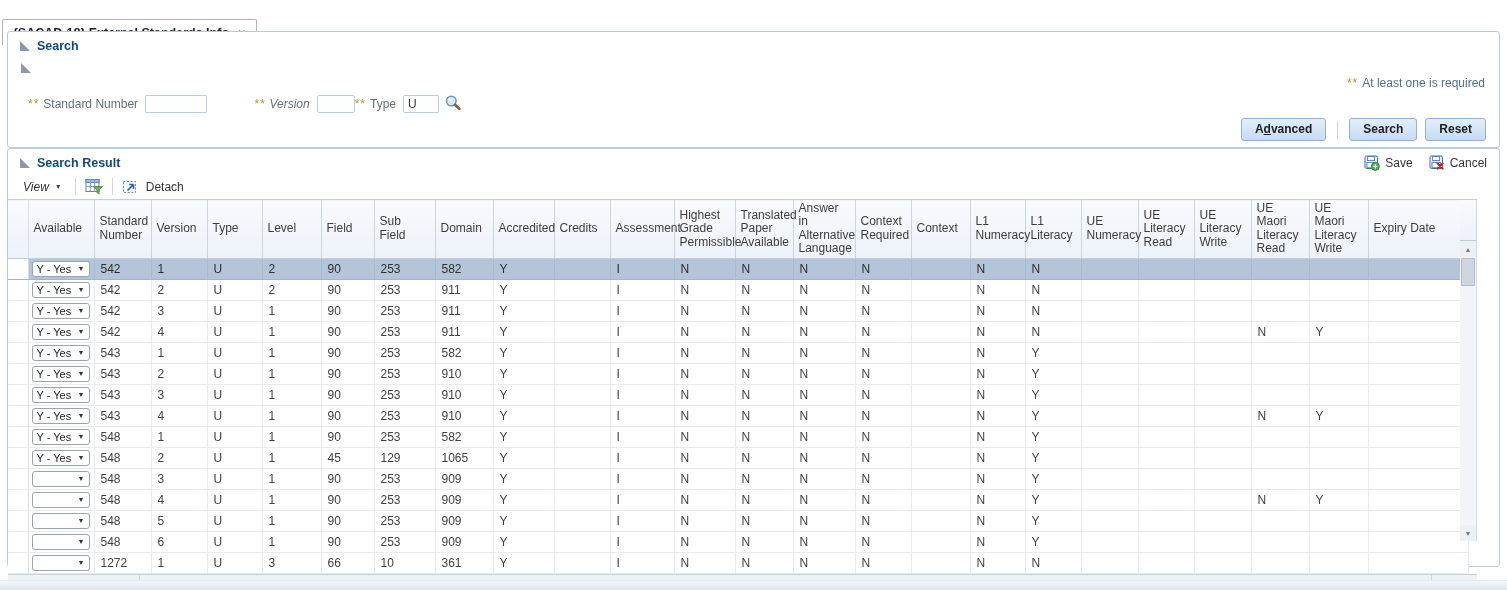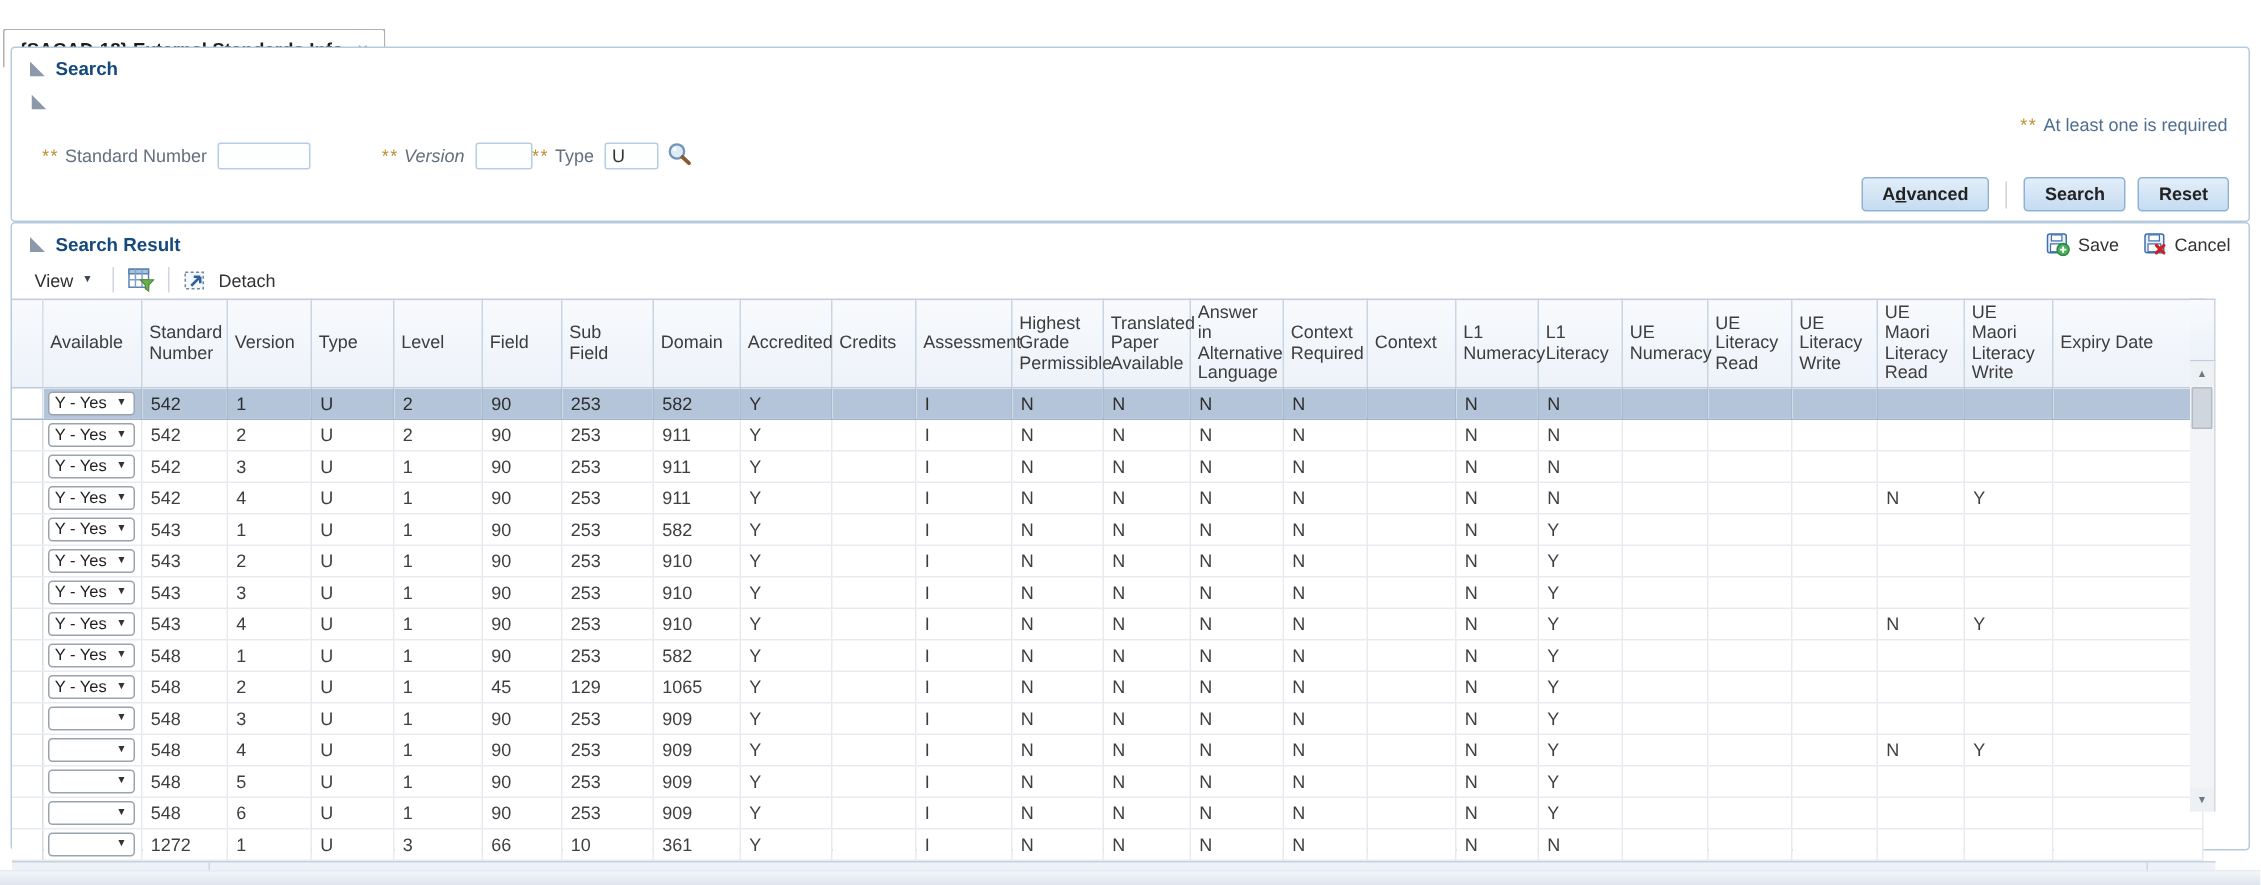--- a/index.html
+++ b/index.html
@@ -44,21 +44,21 @@
     background:linear-gradient(#e3eefa,#c5dcf1); border:1px solid #90b1d3; border-radius:3px;
     padding:3px 13px 4px 13px; font-family:"Liberation Sans", sans-serif; font-size:12px; color:#222; cursor:pointer;font-weight:bold;
   }
   .btn .key { text-decoration:underline; }
   .btn-sep { width:1px; height:18px; background:#c9d2da; margin:0 3px; }
   
   .result-head { display:flex; align-items:center; padding:6px 12px 3px 12px; }
   .head-actions { margin-left:auto; display:flex; align-items:center; gap:16px; }
   .icon-btn { display:flex; align-items:center; gap:5px; cursor:pointer; color:#333; }
   .toolbar { display:flex; align-items:center; height:25px; padding-left:11px; gap:9px; }
-  .view-btn { display:flex; align-items:center; gap:6px; cursor:pointer; color:#2f2f2f; padding:2px 4px; }
+  .view-btn { display:flex; align-items:center; gap:6px; cursor:pointer; color:#2f2f2f; padding:2px 4px;font-style:italic; }
   .caret { font-size:7px; color:#3c4650; line-height:1; }
   .tb-sep { width:1px; height:17px; background:#cfd6de; }
   .tool-ic { display:flex; align-items:center; cursor:pointer; gap:7px; }
   
   .table-wrap { position:relative; width:1469px; }
   table.results { border-collapse:collapse; table-layout:fixed; width:1452px; }
   .results thead th {
     background:linear-gradient(#f8fafd,#edf2f9);
     border-top:1px solid #c3cfdc; border-bottom:1px solid #bfccda; border-right:1px solid #c9d5e1;
     font-weight:normal; text-align:left; vertical-align:middle;

